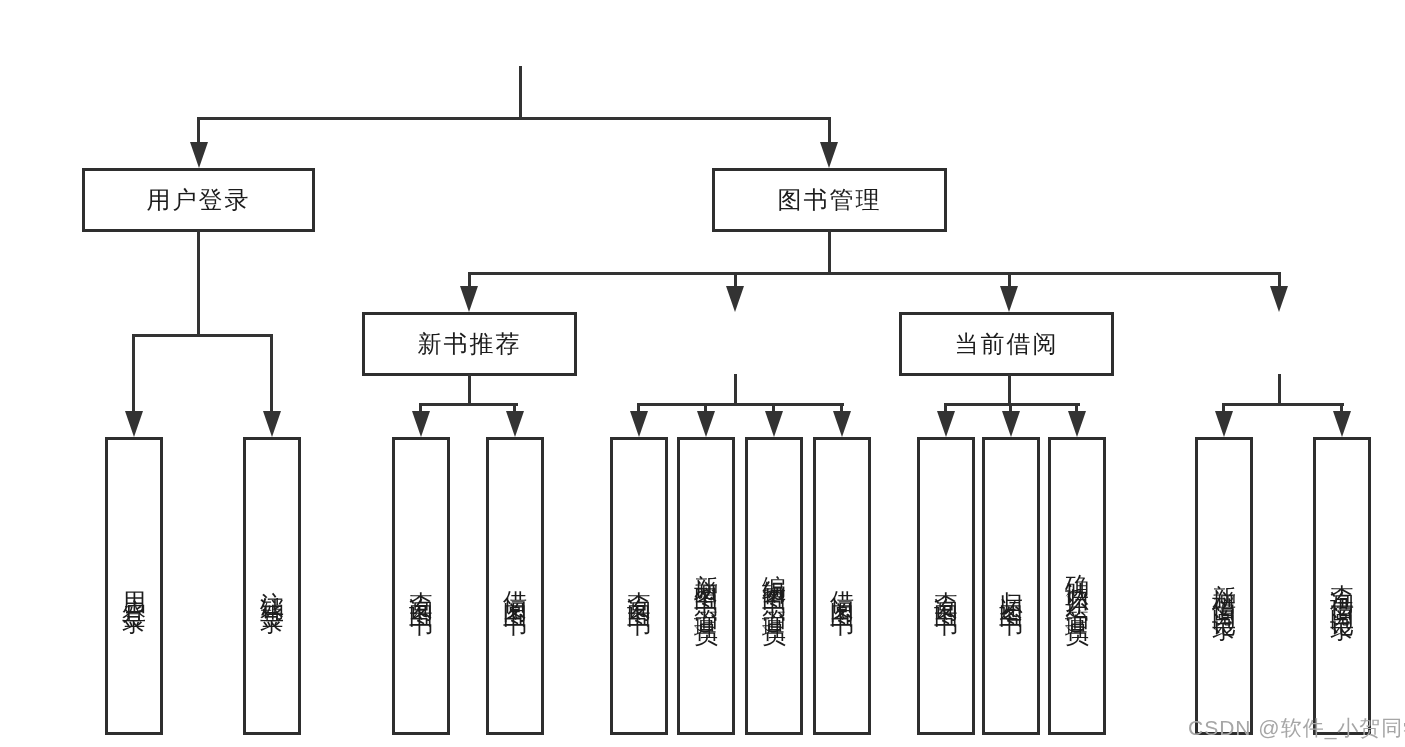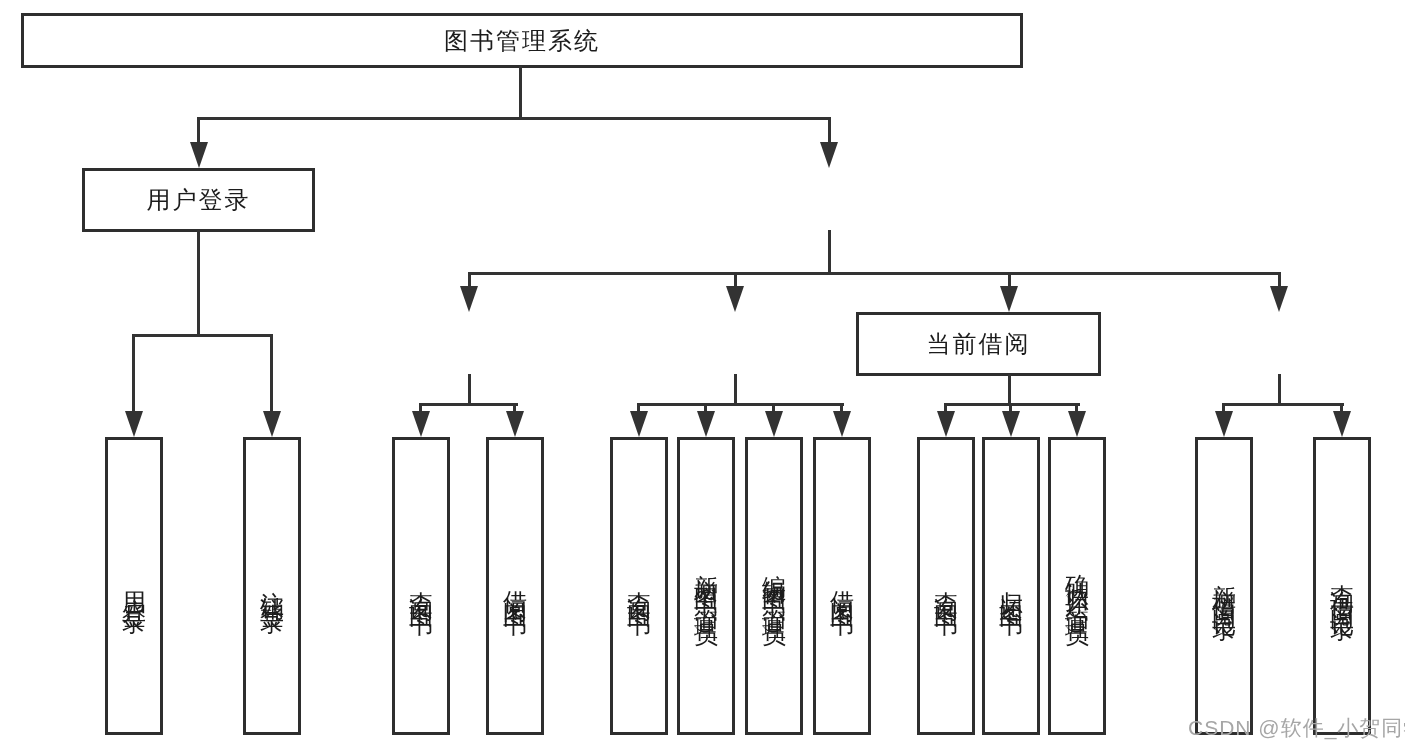--- a/index.html
+++ b/index.html
@@ -31,25 +31,26 @@
   .watermark{
     position:absolute;left:1188px;top:714px;font-size:21px;color:#a6a6a6;
     letter-spacing:1px;white-space:nowrap;z-index:5;
   }
 </style>
 </head>
 <body>
 
 <div class="canvas">
 
-  <div class="hbox" style="left:21px;top:13px;width:1002px;height:55px">图书管理系统</div>
 
   <div class="hbox" style="left:82px;top:168px;width:233px;height:64px">用户登录</div>
+  <div class="hbox" style="left:712px;top:168px;width:235px;height:64px">图书管理</div>
 
-  <div class="hbox" style="left:856px;top:312px;width:245px;height:64px">当前借阅</div>
+  <div class="hbox" style="left:362px;top:312px;width:215px;height:64px">新书推荐</div>
+  <div class="hbox" style="left:899px;top:312px;width:215px;height:64px">当前借阅</div>
 
   <div class="vbox" style="left:105px">
     <span>用户登录</span>
   </div>
   <div class="vbox" style="left:243px">
     <span>注销登录</span>
   </div>
 
   <div class="vbox" style="left:392px">
     <span>查询图书</span>

